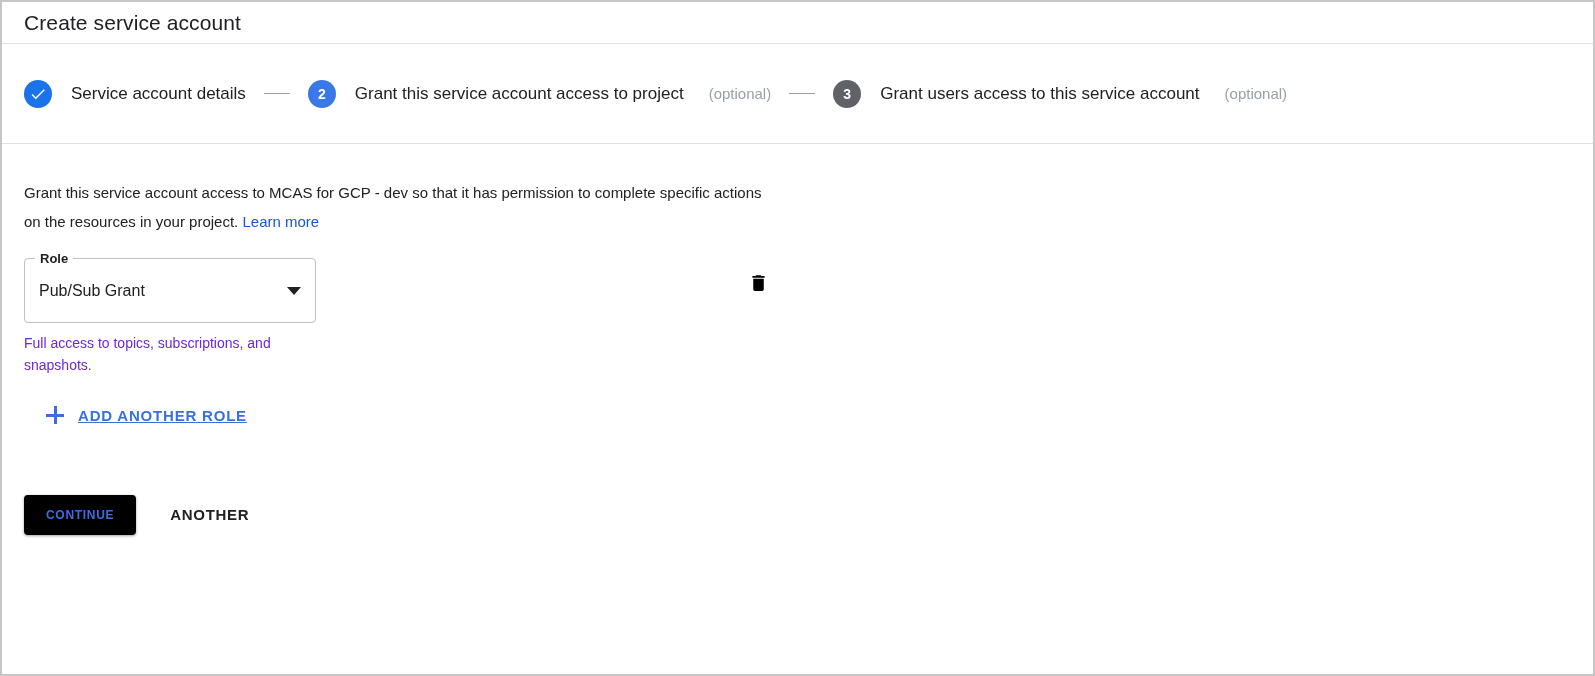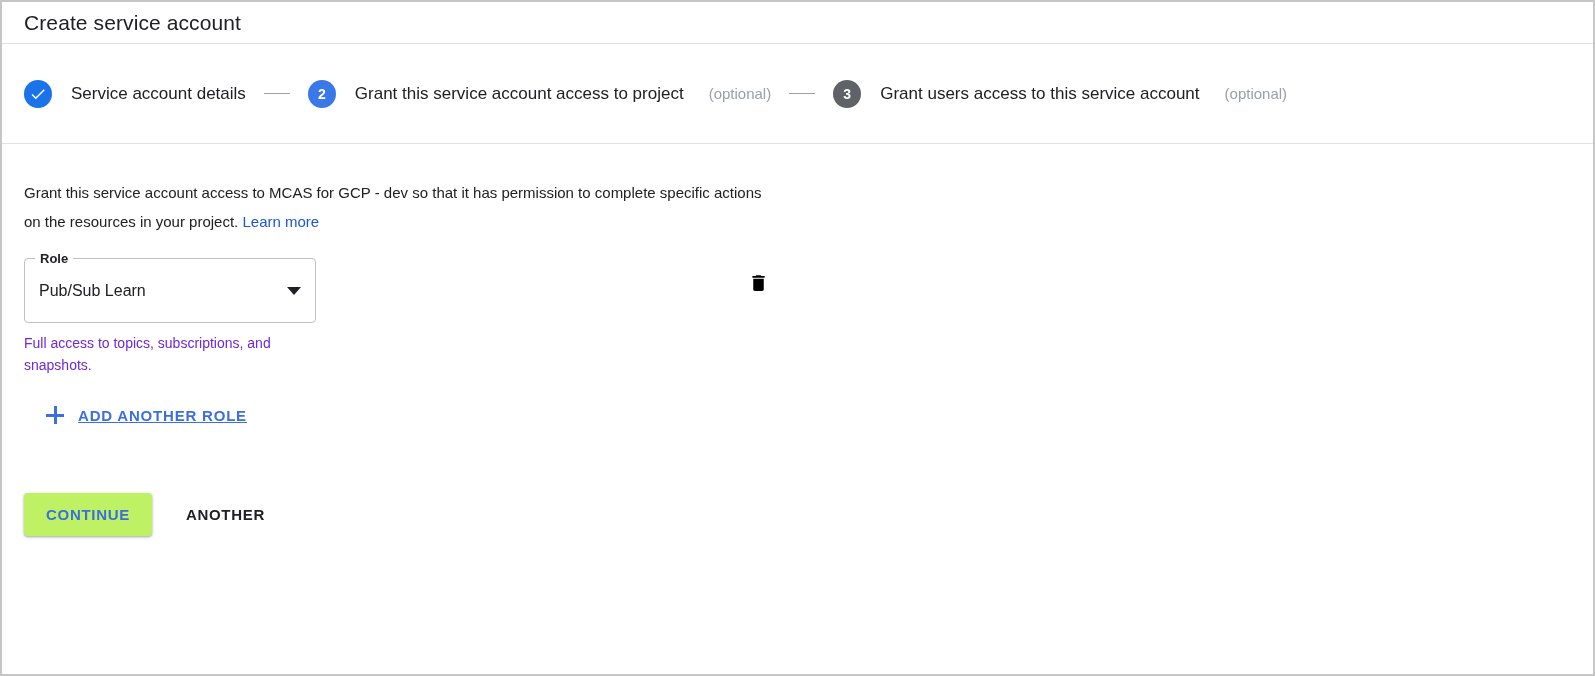--- a/index.html
+++ b/index.html
@@ -216,25 +216,25 @@
     text-decoration: underline;
   }
 
   
   .actions {
     display: flex;
     align-items: center;
     margin-top: 61px;
   }
   .btn-continue {
-    background: #bef264;
+    background: #000000;
     border: none;
     border-radius: 4px;
     padding: 13px 22px;
-    font-size: 15px;
+    font-size: 12px;
     font-weight: bold;
     letter-spacing: 0.7px;
     color: #3b6fe0;
     cursor: pointer;
     box-shadow: 0 1px 2px 0 rgba(60,64,67,0.30), 0 1px 3px 1px rgba(60,64,67,0.15);
     font-family: inherit;
   }
   .btn-cancel {
     background: none;
     border: none;
@@ -290,21 +290,21 @@
 
 
     <p class="section-desc"><span>Grant this service account access to MCAS for GCP - dev so that it has permission to complete specific actions on the resources in your project.</span> <a class="learn-more">Learn more</a></p>
 
     
     <div class="role-row">
 
       <div class="role-field-wrap">
         <div class="select-outline">
           <span class="select-label">Role</span>
-          <span class="select-value">Pub/Sub Learn</span>
+          <span class="select-value">Pub/Sub Grant</span>
           <span class="select-arrow"></span>
         </div>
         <div class="helper-text">Full access to topics, subscriptions, and snapshots.</div>
       </div>
 
       <button class="delete-btn">
         <span>
           <svg width="21" height="24" viewBox="0 0 24 24" aria-hidden="true">
             <path d="M6 19c0 1.1.9 2 2 2h8c1.1 0 2-.9 2-2V7H6v12zM19 4h-3.5l-1-1h-5l-1 1H5v2h14V4z" fill="#000000"></path>
           </svg>

